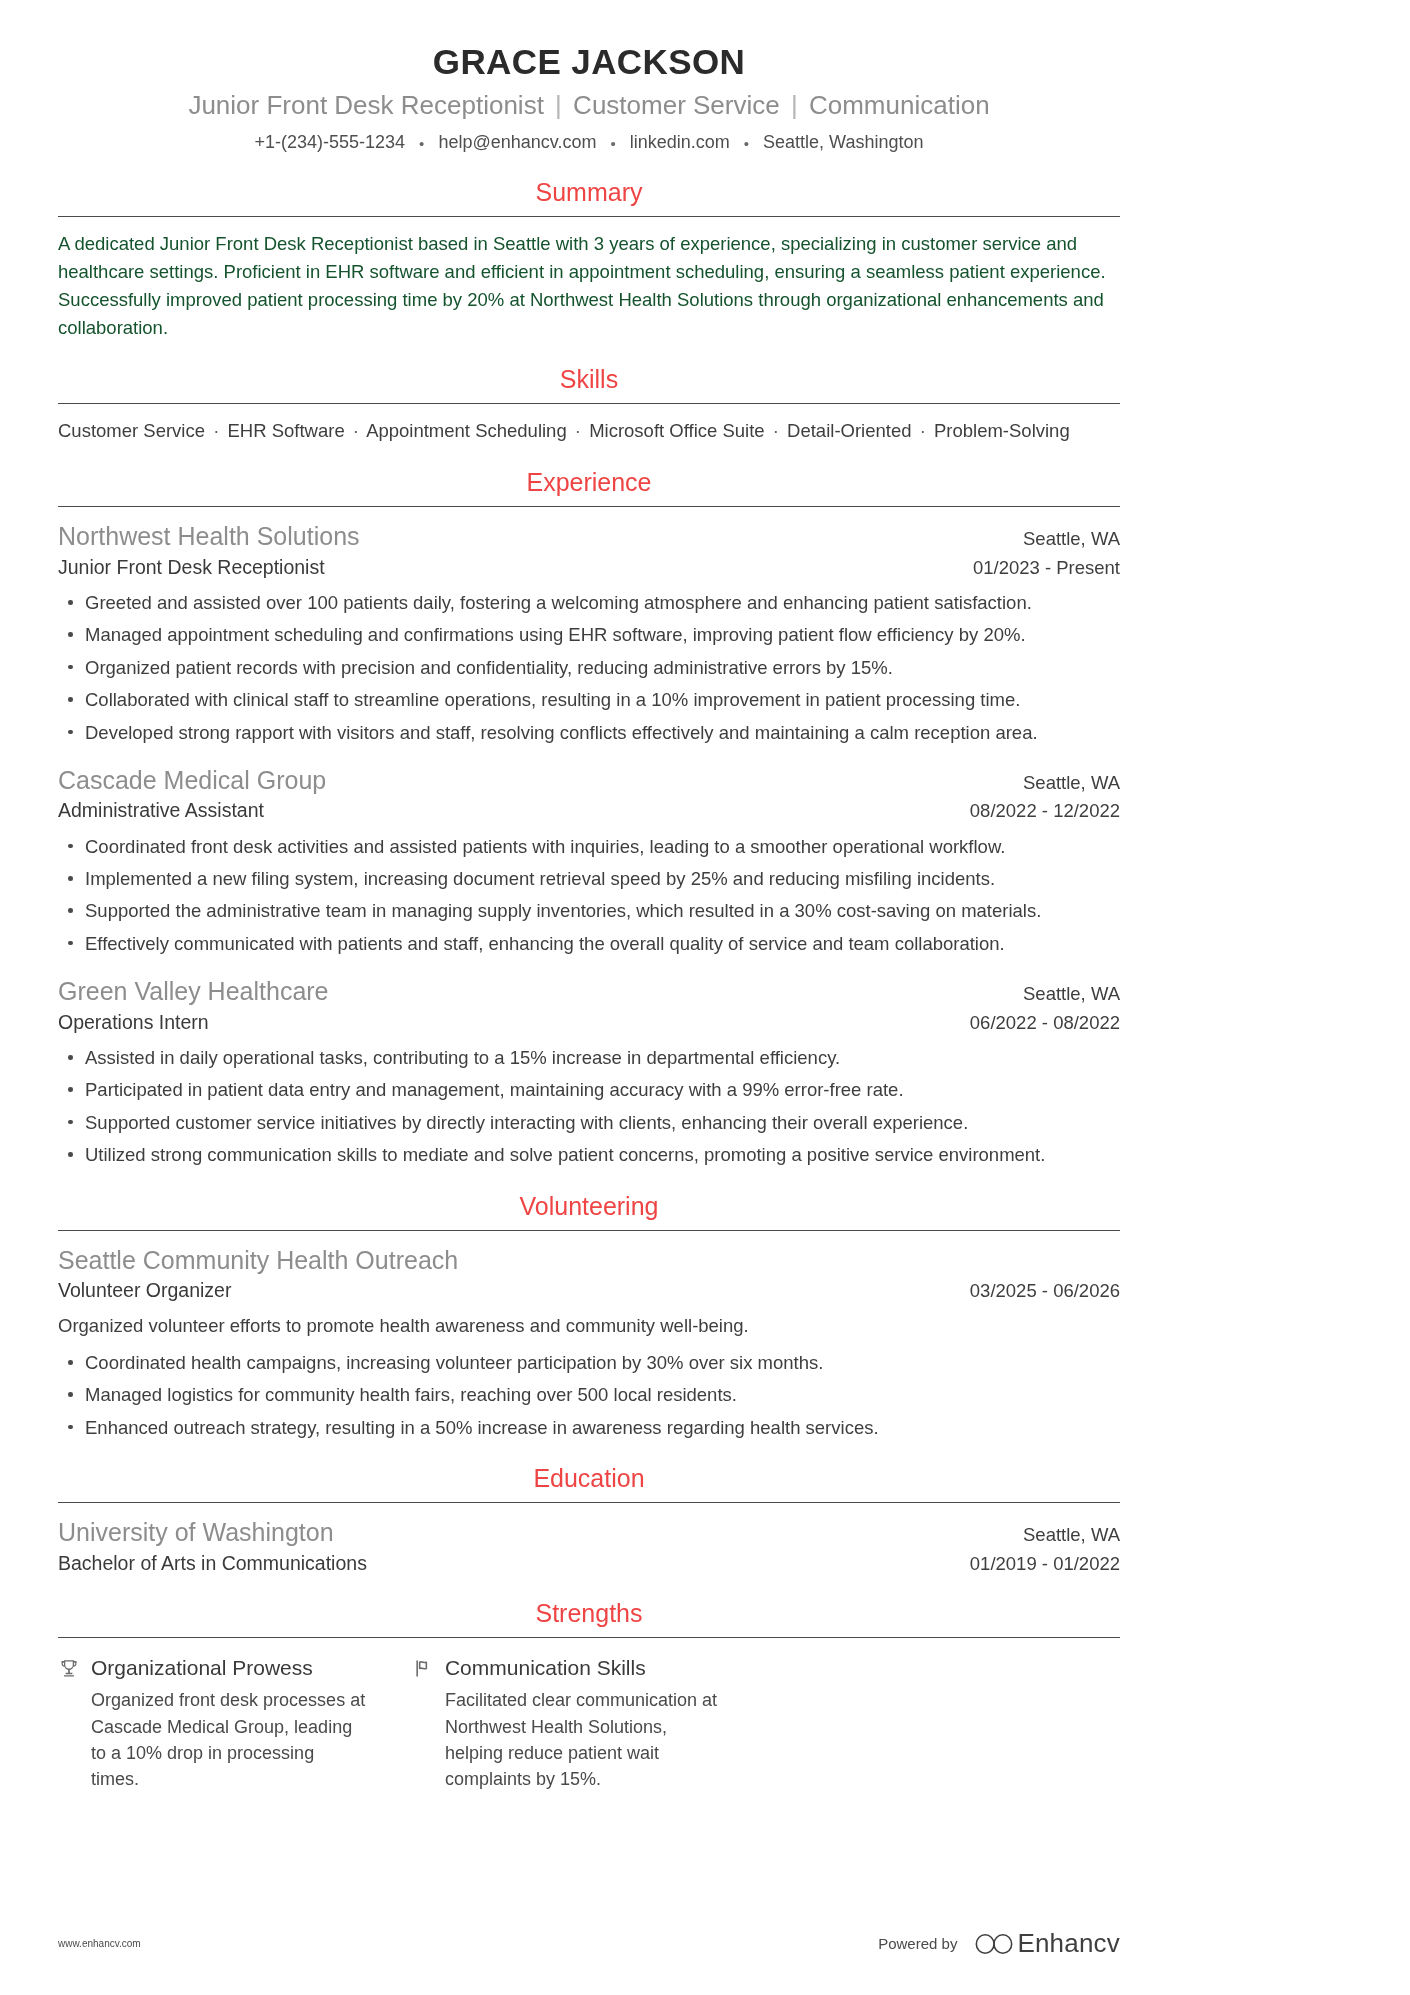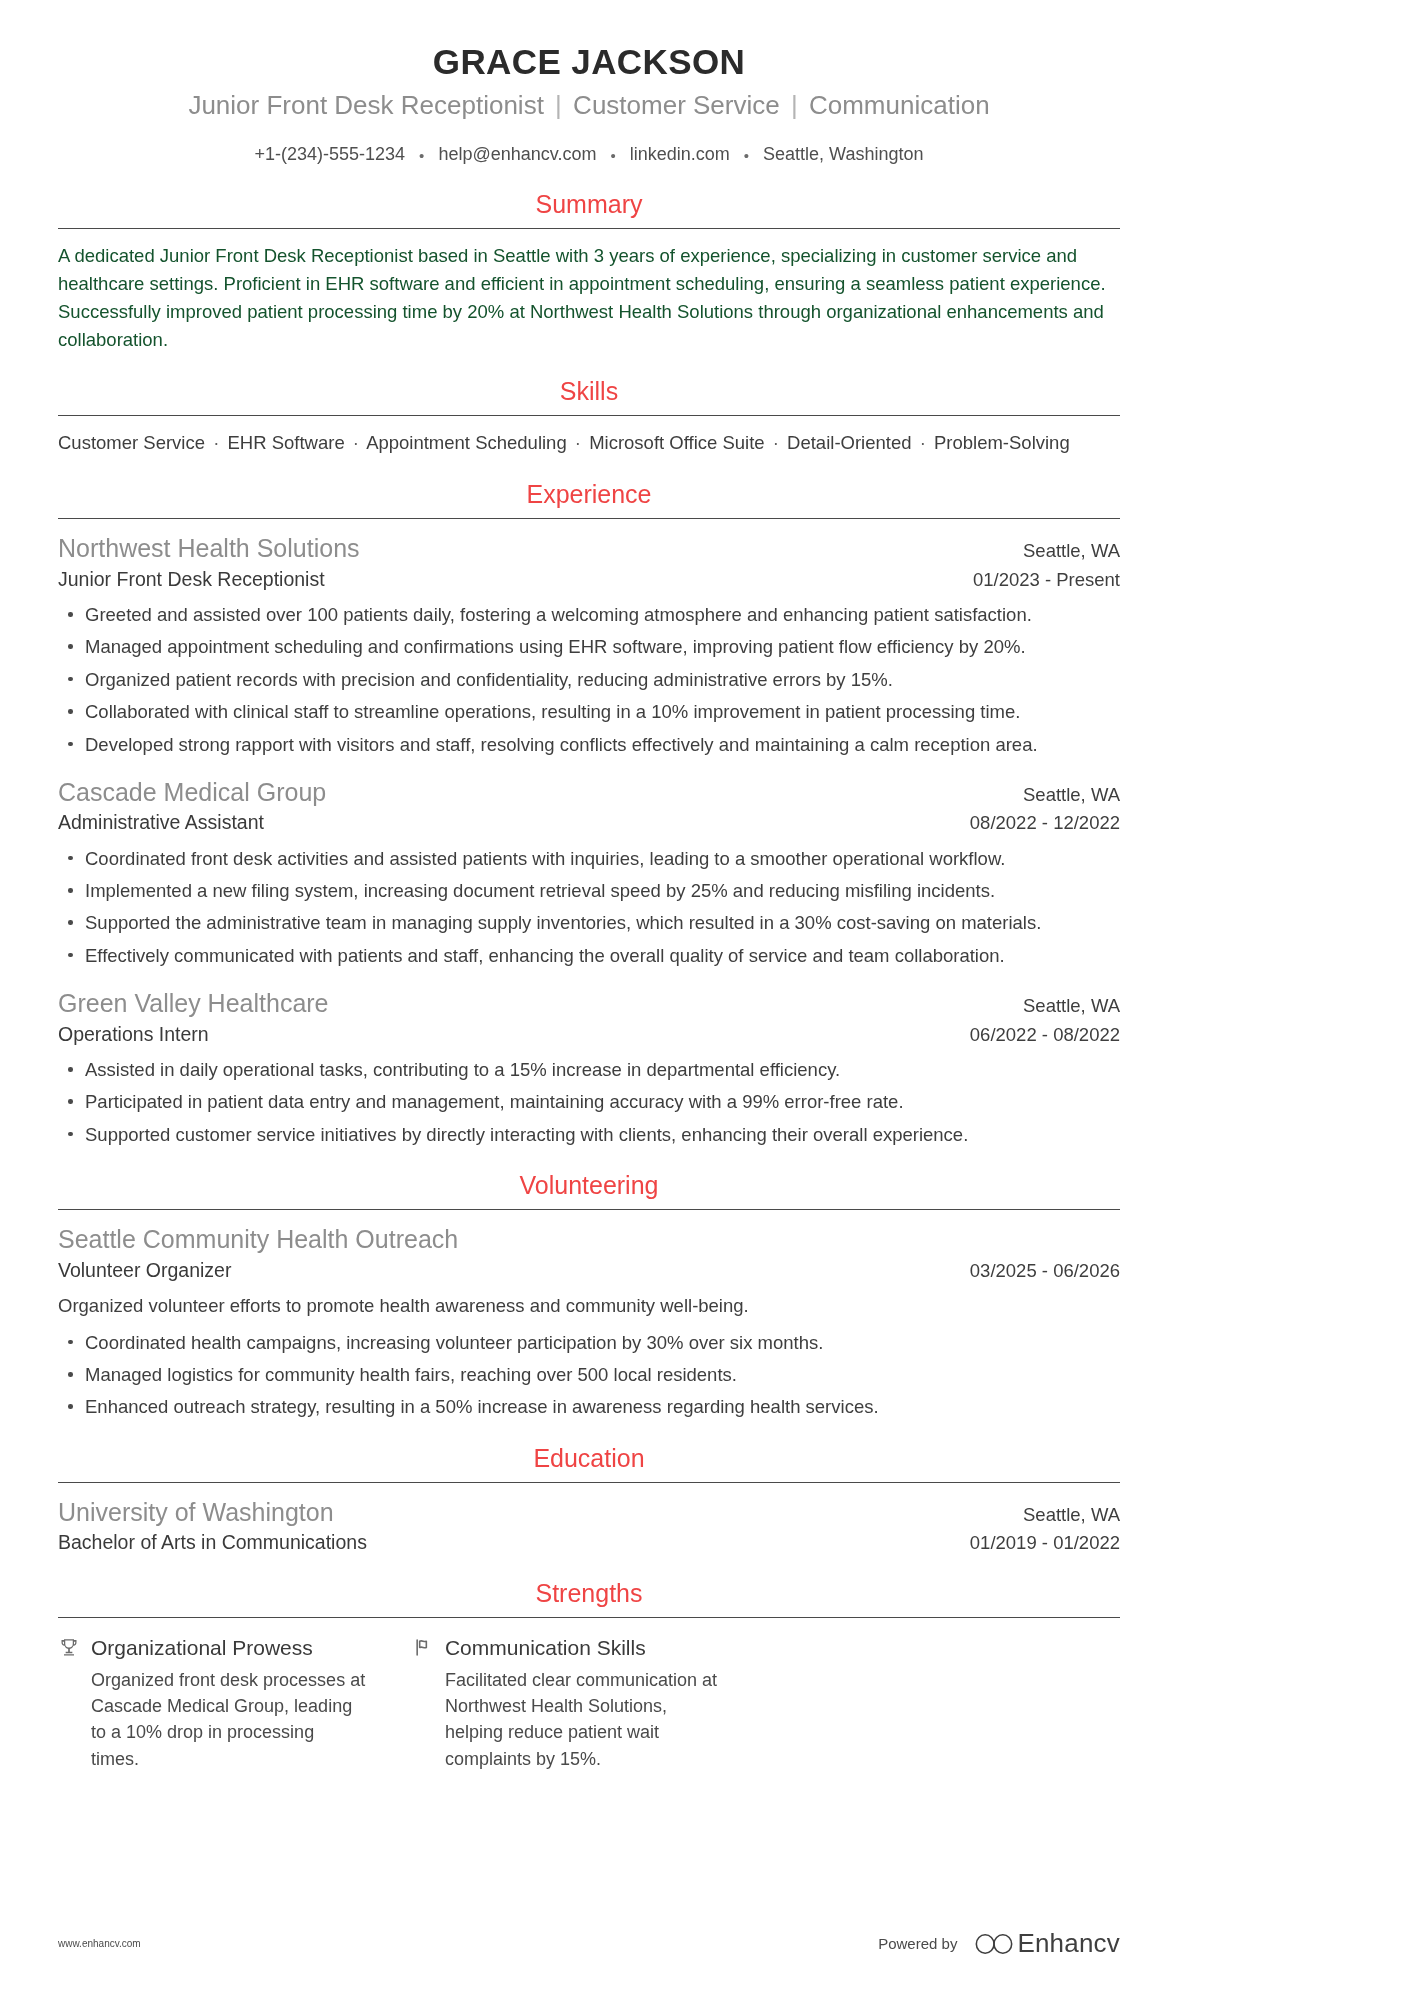--- a/index.html
+++ b/index.html
@@ -33,21 +33,21 @@
     font-size: 26px;
     font-weight: 400;
     color: #8d8d8d;
     line-height: 1.35;
     margin-top: 4px;
   }
   .headline .sep { color: #b4b4b4; padding: 0 4px; font-weight: 300; }
   .contacts {
     font-size: 18px;
     color: #4f4f4f;
-    margin-top: 19px;
+    margin-top: 7px;
     line-height: 1.4;
   }
   .contacts .dot {
     display: inline-block;
     padding: 0 9px;
     color: #6b6b6b;
     font-size: 15px;
     vertical-align: middle;
   }
 
@@ -316,20 +316,21 @@
           <div class="location">Seattle, WA</div>
         </div>
         <div class="entry-row second">
           <div class="role">Operations Intern</div>
           <div class="dates">06/2022 - 08/2022</div>
         </div>
         <ul class="bullets">
           <li>Assisted in daily operational tasks, contributing to a 15% increase in departmental efficiency.</li>
           <li>Participated in patient data entry and management, maintaining accuracy with a 99% error-free rate.</li>
           <li>Supported customer service initiatives by directly interacting with clients, enhancing their overall experience.</li>
+          <li>Utilized strong communication skills to mediate and solve patient concerns, promoting a positive service environment.</li>
         </ul>
       </div>
 
     </div>
   </div>
 
   <div class="section">
     <div class="section-title">Volunteering</div>
     <div class="rule"></div>
     <div class="section-body">

